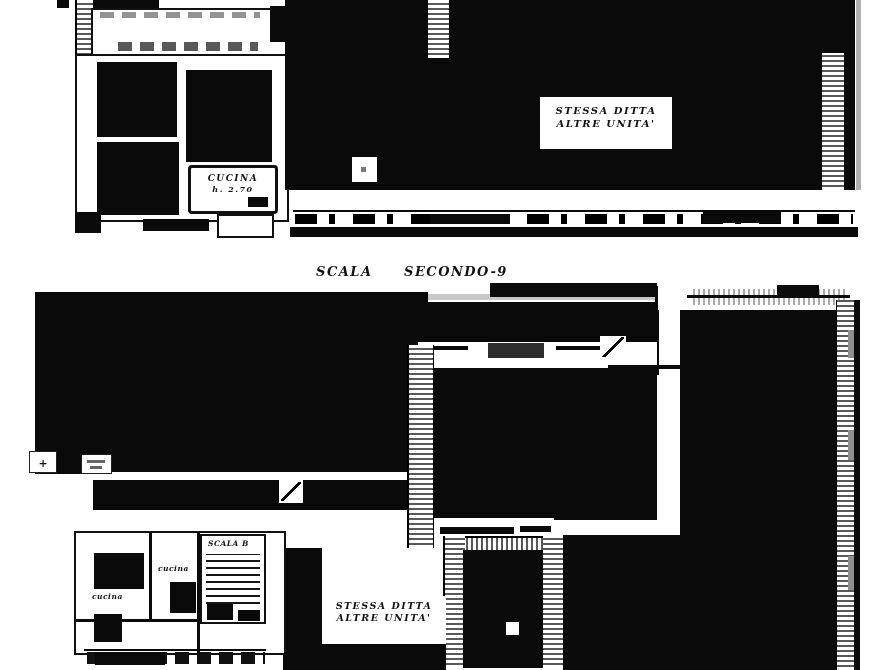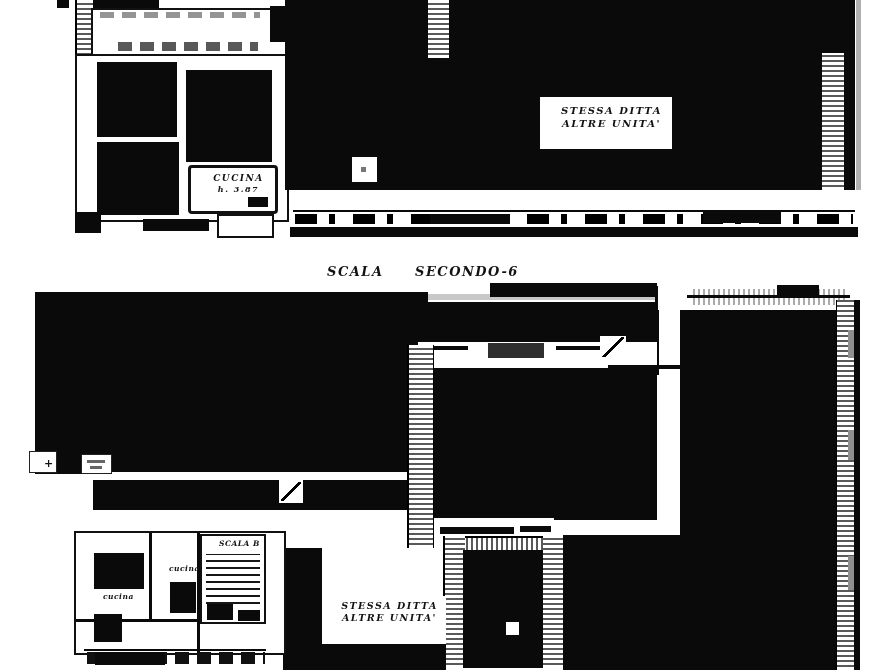--- a/index.html
+++ b/index.html
@@ -10,21 +10,21 @@
   .wht{background:#ffffff;}
   .gry{background:#c8c8c8;}
   
   .hv{background-color:#fff;background-image:repeating-linear-gradient(0deg, rgba(0,0,0,0) 0 3px, rgba(0,0,0,.65) 3px 5px);}
   .hh{background-color:#fff;background-image:repeating-linear-gradient(90deg, rgba(0,0,0,0) 0 3px, rgba(0,0,0,.65) 3px 5px);}
   
   .winrow{background-image:repeating-linear-gradient(90deg,#000 0 22px, rgba(0,0,0,0) 22px 34px, #000 34px 40px, rgba(0,0,0,0) 40px 58px);}
   .dashrow{background-image:repeating-linear-gradient(90deg,#111 0 14px, rgba(0,0,0,0) 14px 22px);}
   .stairs{background-image:repeating-linear-gradient(0deg,#161616 0 2px, rgba(0,0,0,0) 2px 7px);}
   
-  .scribble{font-style:italic;font-weight:bold;color:#131313;filter:blur(.45px);letter-spacing:1.5px;line-height:1.25;white-space:nowrap;padding-left:11px;}
+  .scribble{font-style:italic;font-weight:bold;color:#131313;filter:blur(.45px);letter-spacing:1.5px;line-height:1.25;white-space:nowrap;}
   .tiny{font-size:7.5px;letter-spacing:.5px;}
   .diag{background:linear-gradient(135deg, rgba(0,0,0,0) 46%, #000 46% 56%, rgba(0,0,0,0) 56%);}
   .bordered{border:2px solid #111;}
 </style>
 </head>
 <body>
 
 <div id="canvas">
 
   <div class="abs gry" style="left:328px;top:294px;width:330px;height:6px;"></div>
@@ -38,21 +38,21 @@
   <div class="abs dashrow" style="left:118px;top:42px;width:140px;height:9px;opacity:.7;"></div>
   <div class="abs blk" style="left:270px;top:6px;width:158px;height:36px;"></div>
 
   <div class="abs wht" style="left:75px;top:54px;width:210px;height:164px;border:2px solid #111;"></div>
   <div class="abs blk" style="left:97px;top:62px;width:80px;height:75px;"></div>
   <div class="abs blk" style="left:97px;top:142px;width:82px;height:73px;"></div>
   <div class="abs blk" style="left:186px;top:70px;width:86px;height:92px;"></div>
 
   <div class="abs wht" style="left:188px;top:165px;width:90px;height:49px;border:3px solid #111;border-radius:4px;box-sizing:border-box;text-align:center;padding-top:5px;">
     <div class="scribble" style="font-size:9px;">CUCINA</div>
-    <div class="scribble" style="font-size:8px;">h. 3.87</div>
+    <div class="scribble" style="font-size:8px;">h. 2.70</div>
   </div>
   <div class="abs blk" style="left:248px;top:197px;width:20px;height:10px;"></div>
   <div class="abs wht bordered" style="left:217px;top:214px;width:53px;height:20px;"></div>
   <div class="abs blk" style="left:143px;top:219px;width:66px;height:12px;"></div>
   <div class="abs blk" style="left:75px;top:212px;width:26px;height:21px;"></div>
 
   <div class="abs blk" style="left:285px;top:0;width:570px;height:190px;"></div>
   <div class="abs hv" style="left:428px;top:0;width:21px;height:58px;"></div>
   <div class="abs wht" style="left:352px;top:157px;width:25px;height:25px;">
     <div class="abs" style="left:9px;top:10px;width:5px;height:5px;background:#777;"></div>
@@ -65,21 +65,21 @@
     <div class="scribble" style="font-size:10px;">ALTRE UNITA'</div>
   </div>
 
   <div class="abs blk" style="left:293px;top:210px;width:562px;height:2px;"></div>
   <div class="abs winrow" style="left:295px;top:214px;width:558px;height:10px;"></div>
   <div class="abs blk" style="left:430px;top:214px;width:80px;height:10px;"></div>
   <div class="abs blk" style="left:703px;top:212px;width:78px;height:11px;"></div>
   <div class="abs blk" style="left:290px;top:227px;width:568px;height:10px;"></div>
 
   <div class="abs scribble" style="left:316px;top:264px;font-size:13px;">SCALA</div>
-  <div class="abs scribble" style="left:404px;top:264px;font-size:13px;">SECONDO-6</div>
+  <div class="abs scribble" style="left:404px;top:264px;font-size:13px;">SECONDO-9</div>
 
   <div class="abs blk" style="left:35px;top:292px;width:393px;height:182px;"></div>
   <div class="abs wht" style="left:93px;top:472px;width:314px;height:8px;"></div>
   <div class="abs blk" style="left:93px;top:480px;width:314px;height:30px;"></div>
   <div class="abs wht" style="left:279px;top:480px;width:24px;height:23px;">
     <div class="diag abs" style="left:2px;top:2px;width:20px;height:19px;"></div>
   </div>
 
   <div class="abs blk" style="left:428px;top:302px;width:64px;height:42px;"></div>
   <div class="abs blk" style="left:490px;top:283px;width:167px;height:14px;"></div>

